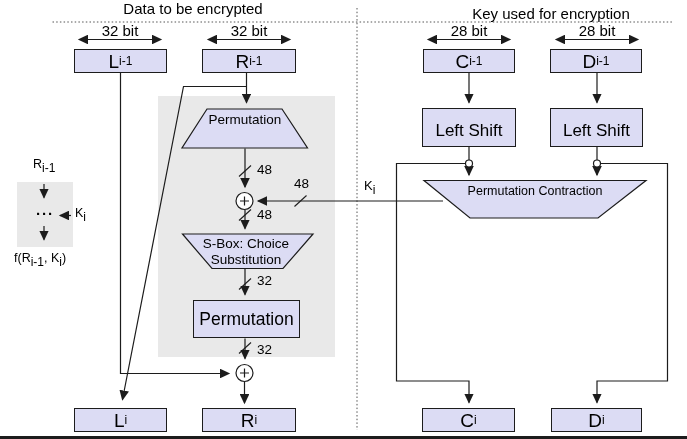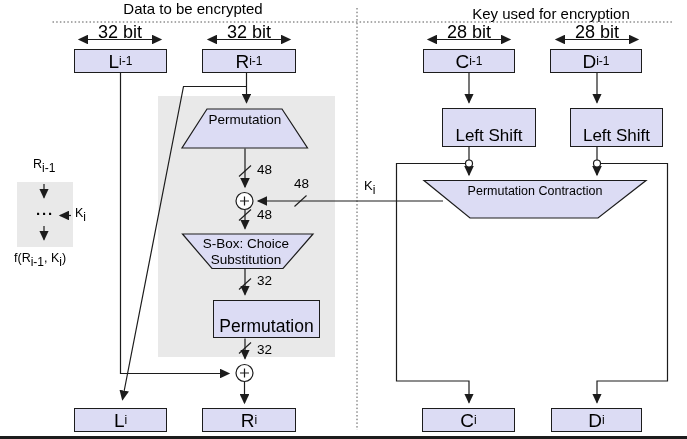--- a/index.html
+++ b/index.html
@@ -15,26 +15,26 @@
   }
   .panel{position:absolute;background:var(--panel-gray);}
   .reg{
     position:absolute;background:var(--box-fill);border:1.2px solid var(--line);
     display:flex;align-items:center;justify-content:center;
     font-size:19px;line-height:1;box-sizing:border-box;
   }
   .reg sub,.lbl sub{font-size:12px;line-height:0;}
   .procbox{
     position:absolute;background:var(--box-fill);border:1.2px solid var(--line);
-    display:flex;align-items:flex-end;justify-content:center;box-sizing:border-box;margin-left:20px;
+    display:flex;align-items:center;justify-content:center;box-sizing:border-box;
   }
   .lbl{position:absolute;white-space:nowrap;line-height:1.1;}
   .ctr{transform:translateX(-50%);}
   .title{font-size:15px;}
-  .dim{font-size:18px;}
+  .dim{font-size:15px;}
   .wirelbl{font-size:13.5px;}
   .nodetext{position:absolute;text-align:center;line-height:1.2;}
   svg{position:absolute;left:0;top:0;}
   .wire{stroke:var(--line);stroke-width:1.2;fill:none;}
   .dotted{stroke:var(--dotted);stroke-width:1;fill:none;stroke-dasharray:1.5 2.2;}
   .shape{fill:var(--box-fill);stroke:var(--line);stroke-width:1.2;}
   .nodecirc{fill:#ffffff;stroke:var(--line);stroke-width:1.2;}
   .slash{stroke:var(--line);stroke-width:1.1;fill:none;}
   #ah path{fill:var(--line);}
   .legend-dots{font-size:15px;font-weight:bold;letter-spacing:1px;}

